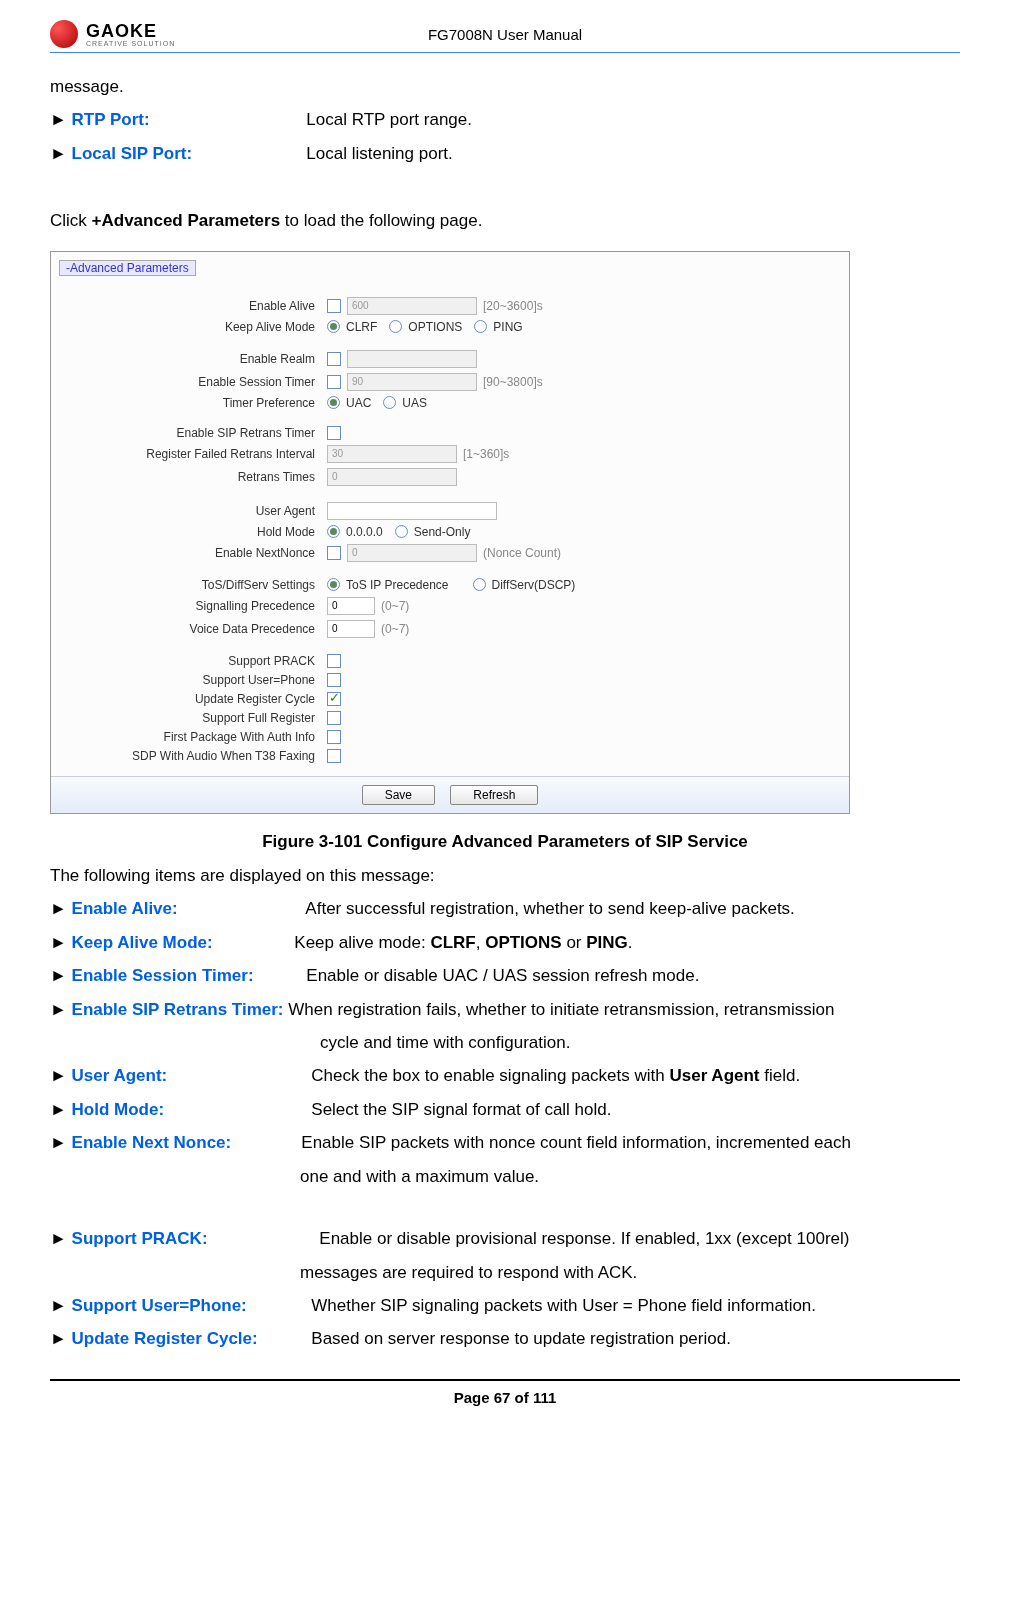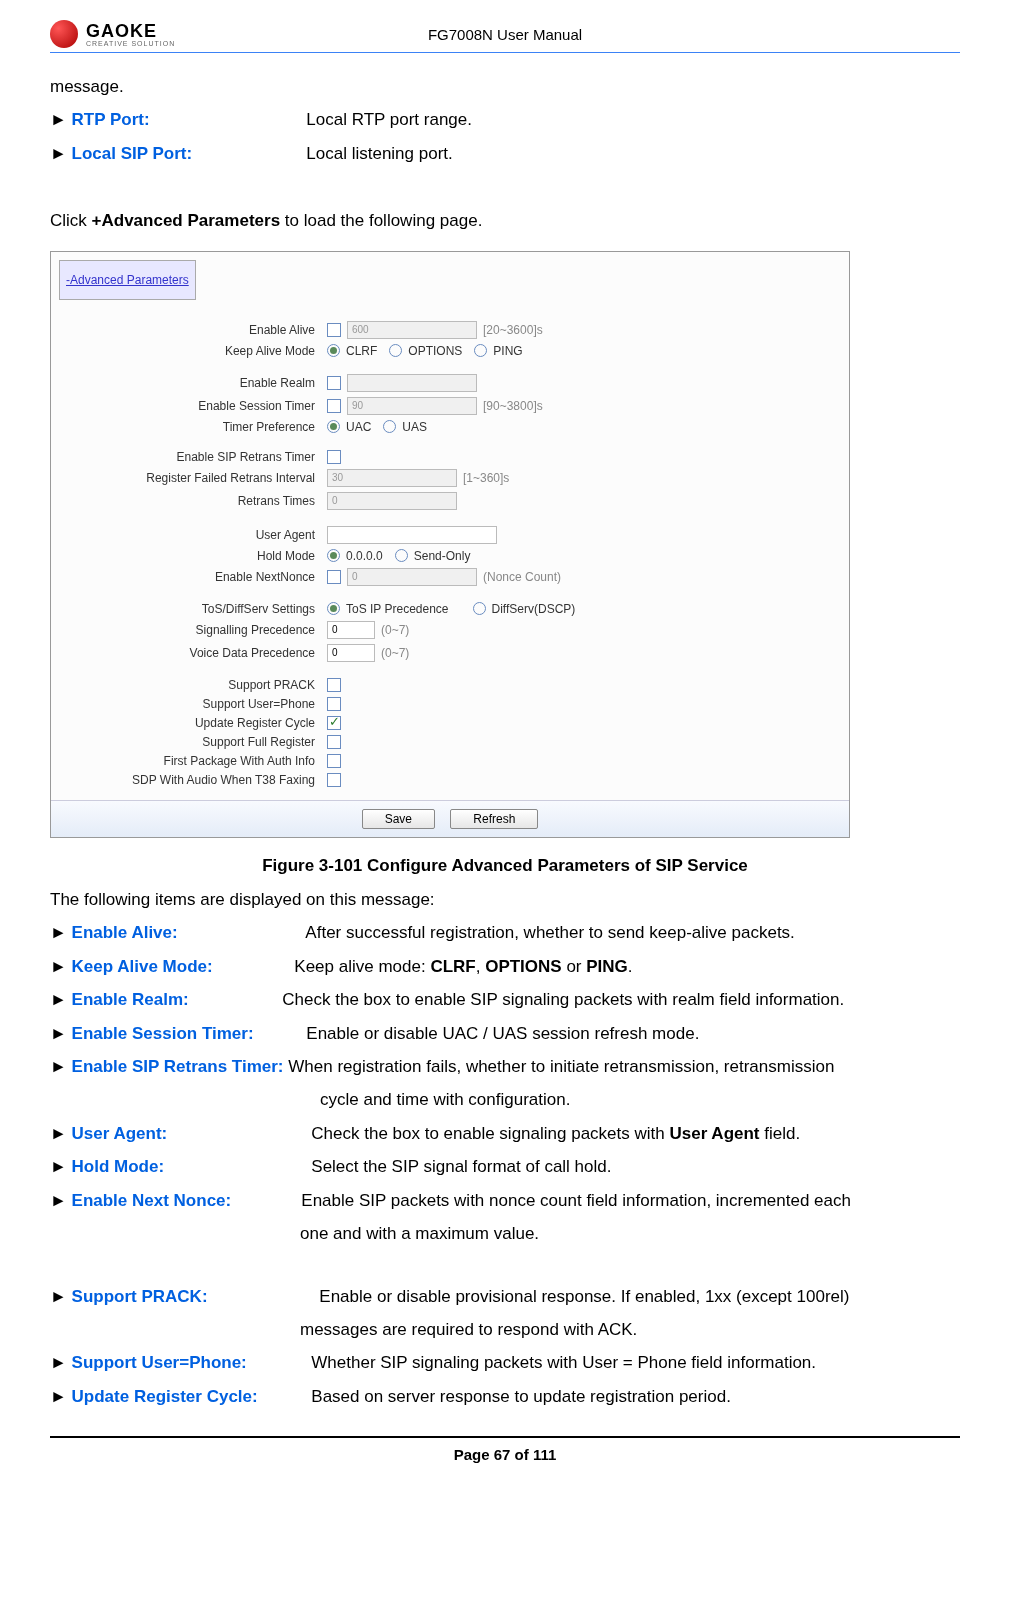--- a/index.html
+++ b/index.html
@@ -68,24 +68,23 @@
       width: 800px;
       margin: 12px 0;
       background: #fcfcfc;
       font-family: Tahoma, Arial, sans-serif;
       font-size: 12px;
     }
     .shot-link {
       background: #e8e8ff;
       border: 1px solid #aaa;
       display: inline-block;
-      padding: 12px 6px;
+      padding: 0 6px;
       margin: 8px;
       color: #3333cc;
-      text-decoration: underline;
       font-size: 12px;
     }
     .form-area { padding: 8px 16px 8px 16px; }
     .form-row {
       display: flex;
       align-items: center;
       margin: 5px 0;
     }
     .form-label {
       width: 260px;
@@ -403,25 +402,20 @@
     <span class="blue-label" style="display:inline-block;width:230px;">Enable Alive:</span>
     <span>After successful registration, whether to send keep-alive packets.</span>
   </div>
 
   <div class="param-row">
     <span class="arrow">► </span>
     <span class="blue-label" style="display:inline-block;width:218px;">Keep Alive Mode:</span>
     <span>Keep alive mode: </span><b>CLRF</b><span>, </span><b>OPTIONS</b><span> or </span><b>PING</b><span>.</span>
   </div>
 
-  <div class="param-row">
-    <span class="arrow">► </span>
-    <span class="blue-label" style="display:inline-block;width:206px;">Enable Realm:</span>
-    <span>Check the box to enable SIP signaling packets with realm field information.</span>
-  </div>
 
   <div class="param-row">
     <span class="arrow">► </span>
     <span class="blue-label" style="display:inline-block;width:230px;">Enable Session Timer:</span>
     <span>Enable or disable UAC / UAS session refresh mode.</span>
   </div>
 
   <div class="param-row">
     <span class="arrow">► </span>
     <span class="blue-label">Enable SIP Retrans Timer:</span>

